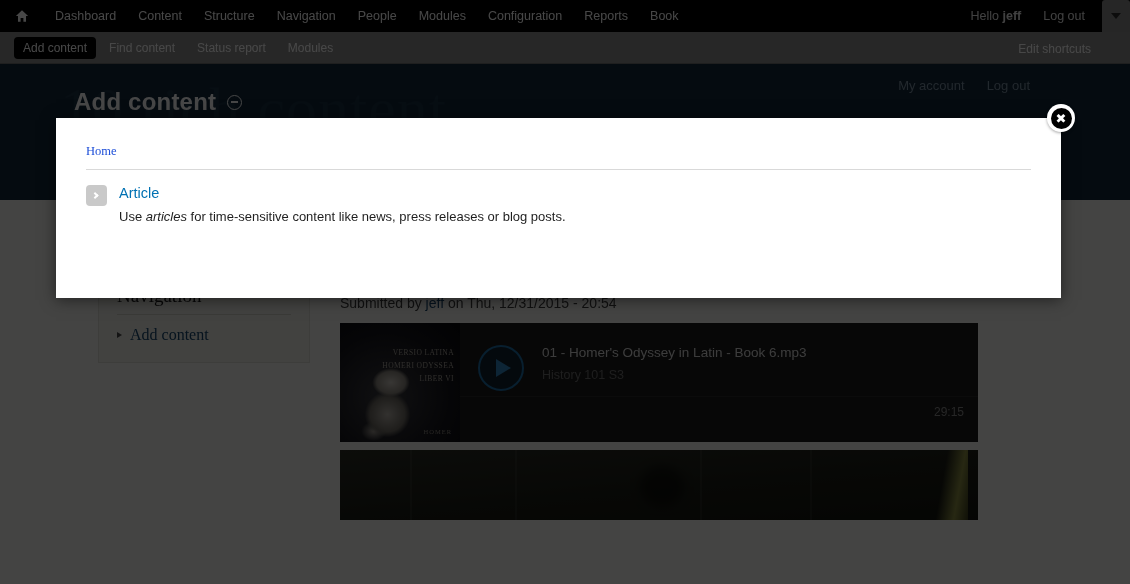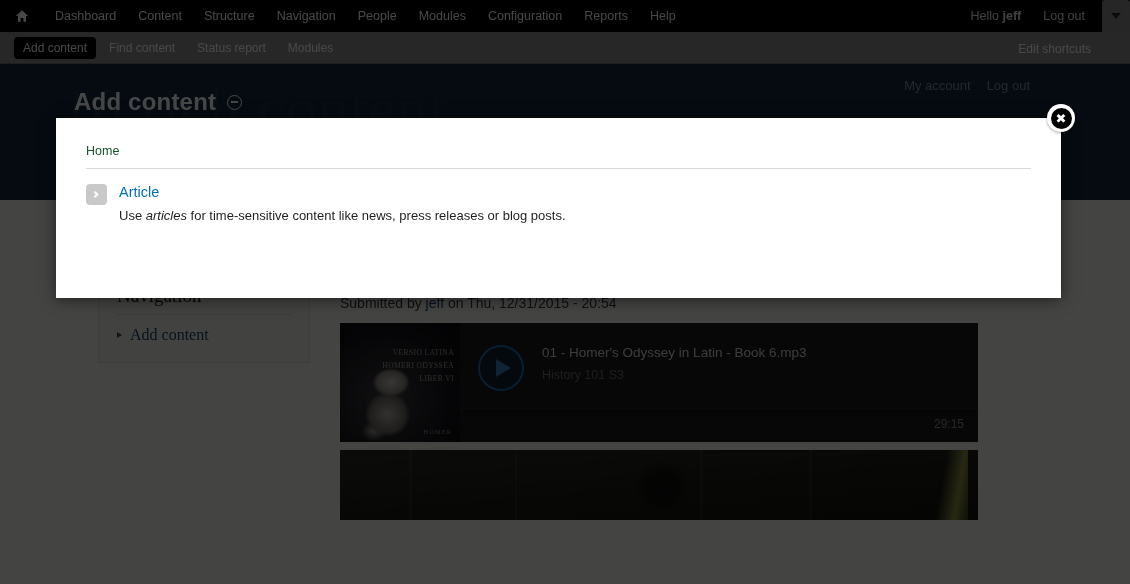--- a/index.html
+++ b/index.html
@@ -60,21 +60,21 @@
     position: absolute; top: 64px; left: 0; width: 1130px; height: 136px;
     background: #12293c; overflow: hidden;
   }
   .banner-ghost {
     position: absolute; left: 60px; top: 10px;
     font-family: "Liberation Serif", serif; font-size: 62px;
     color: rgba(255,255,255,.045); white-space: nowrap; letter-spacing: 1px;
   }
   .header-userlinks {
     position: absolute; right: 100px; top: 14px;
-    display: flex; gap: 16px;
+    display: flex; gap: 22px;
   }
   .header-userlinks a {
     color: #7b8fa0; font-size: 13px; text-decoration: none;
   }
   .page-title-wrap {
     position: absolute; left: 74px; top: 24px;
     display: flex; align-items: center; gap: 11px;
   }
   .page-title {
     color: #fff; font-size: 24px; font-weight: bold; letter-spacing: .2px;
@@ -178,21 +178,21 @@
   }
   .play-btn .tri {
     width: 0; height: 0; margin-left: 4px;
     border-left: 15px solid #2f84c0;
     border-top: 9px solid transparent; border-bottom: 9px solid transparent;
   }
   .track-meta { margin-left: 18px; }
   .track-title { color: #d8d8d8; font-size: 13.5px; margin-bottom: 8px; }
   .track-sub { color: #6c6c6c; font-size: 12.5px; }
   .player-foot {
-    position: absolute; left: 0; right: 0; bottom: 4px; height: 30px;
+    position: absolute; left: 0; right: 0; bottom: 16px; height: 30px;
     border-top: 1px solid #2a2a2a; display: flex;
     align-items: center; justify-content: flex-end; padding-right: 14px;
   }
   .player-time { color: #8a8a8a; font-size: 12px; }
 
   
   .lower-media {
     width: 638px; height: 70px; margin-top: 8px; position: relative;
     background: linear-gradient(175deg, #2b2d24 0%, #1b1d16 55%, #13150f 100%);
     overflow: hidden;
@@ -217,21 +217,21 @@
 
   
   #modal {
     position: absolute; left: 56px; top: 118px; width: 1005px; height: 180px;
     background: #fff; z-index: 60; box-shadow: 0 2px 14px rgba(0,0,0,.5);
   }
   .modal-inner { padding: 26px 30px 0 30px; }
   .modal-breadcrumb {
     font-size: 12.5px; padding-bottom: 10px; border-bottom: 1px solid #d9d9d9;
   }
-  .modal-breadcrumb a { color: #14532d; text-decoration: none; }
+  .modal-breadcrumb a { color: #1d4ed8; text-decoration: none; font-family: Liberation Serif, serif; }
   .ctype {
     display: flex; gap: 12px; padding: 14px 0 16px 0;
     border-bottom: 1px solid #14532d;
   }
   .ctype:last-child { border-bottom: none; }
   .ctype-icon {
     width: 21px; height: 21px; flex: 0 0 21px; border-radius: 4px;
     background: #c9c9c9; display: flex; align-items: center; justify-content: center;
     margin-top: 1px;
   }
@@ -359,21 +359,21 @@
         </svg>
       </span>
       <a href="#" class="tb-link">Dashboard</a>
       <a href="#" class="tb-link">Content</a>
       <a href="#" class="tb-link">Structure</a>
       <a href="#" class="tb-link">Navigation</a>
       <a href="#" class="tb-link">People</a>
       <a href="#" class="tb-link">Modules</a>
       <a href="#" class="tb-link">Configuration</a>
       <a href="#" class="tb-link">Reports</a>
-      <a href="#" class="tb-link">Help</a>
+      <a href="#" class="tb-link">Book</a>
 
       <div class="tb-right">
         <span class="tb-link"><span>Hello </span><b>jeff</b></span>
         <a href="#" class="tb-link">Log out</a>
         <div class="tb-toggle">
           <svg width="10" height="7" viewBox="0 0 10 7" aria-hidden="true">
             <path d="M0 0 L10 0 L5 6 Z" fill="#2e2e2e"></path>
           </svg>
         </div>
       </div>

